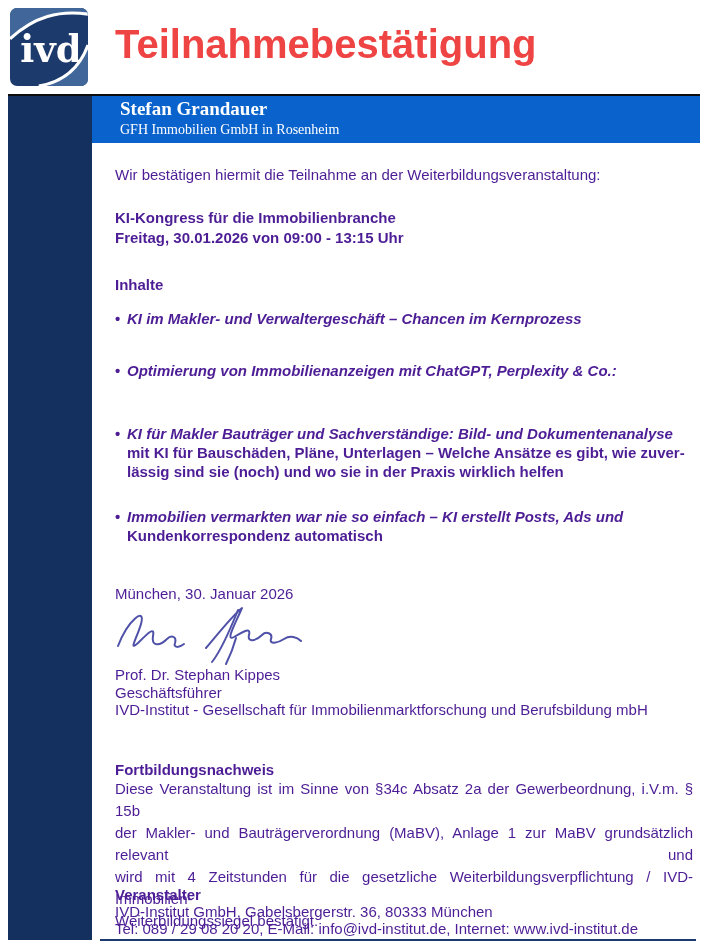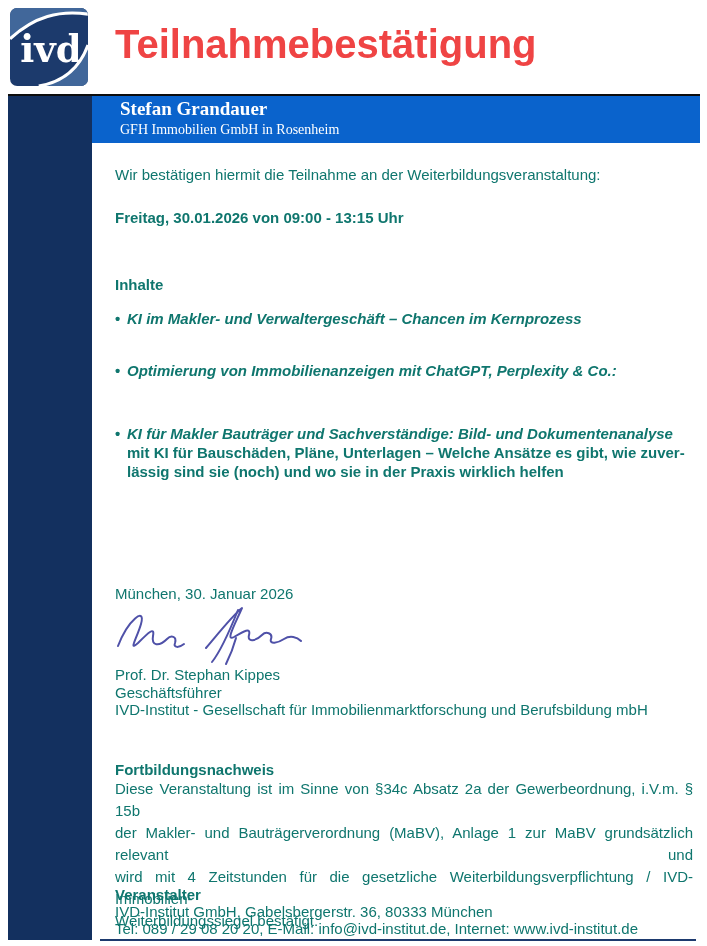--- a/index.html
+++ b/index.html
@@ -11,21 +11,21 @@
   .abs{position:absolute;}
   
   #logo{left:10px;top:8px;width:78px;height:78px;}
   #page-title{left:115px;top:22px;font-size:40px;font-weight:bold;color:#ef4444;letter-spacing:0px;}
   #top-rule{left:8px;top:94px;width:692px;height:2px;background:#0d0d0d;}
   #left-bar{left:8px;top:96px;width:84px;height:844px;background:#13305f;}
   #banner{left:92px;top:96px;width:608px;height:47px;background:#0a63cc;color:#ffffff;font-family:Liberation Serif, serif;}
   #banner .nm{position:absolute;left:28px;top:2px;font-size:19px;font-weight:bold;line-height:22px;}
   #banner .co{position:absolute;left:28px;top:23px;font-size:14px;line-height:22px;}
   
-  .body-txt{font-size:15px;color:#0f766e;}
+  .body-txt{font-size:15px;color:#4c1d95;}
   #intro{left:115px;top:166px;width:578px;}
   #event{left:115px;top:208px;width:578px;font-weight:bold;line-height:20px;}
   #contents-heading{left:115px;top:276px;font-weight:bold;}
   .bullet{left:115px;width:585px;font-weight:bold;line-height:19px;}
   .bullet .mk{display:inline-block;width:12px;}
   .bullet .bl{display:block;padding-left:12px;}
   .bullet .bl.first{padding-left:0;display:inline;font-style:italic;}
   #b1{top:309px;} #b2{top:361px;} #b3{top:424px;} #b4{top:507px;}
   #dateline{left:115px;top:585px;}
   #signature{left:110px;top:602px;width:235px;height:66px;}
@@ -65,39 +65,44 @@
   <div id="left-bar" class="abs"></div>
 
   <div id="banner" class="abs">
     <div class="nm">Stefan Grandauer</div>
     <div class="co">GFH Immobilien GmbH in Rosenheim</div>
   </div>
 
   <div id="intro" class="abs body-txt">Wir bestätigen hiermit die Teilnahme an der Weiterbildungsveranstaltung:</div>
 
   <div id="event" class="abs body-txt">
+    <div>KI-Kongress für die Immobilienbranche</div>
     <div>Freitag, 30.01.2026 von 09:00 - 13:15 Uhr</div>
   </div>
 
   <div id="contents-heading" class="abs body-txt">Inhalte</div>
 
   <div id="b1" class="abs body-txt bullet">
     <span class="mk">•</span><span class="bl first">KI im Makler- und Verwaltergeschäft – Chancen im Kernprozess</span>
   </div>
 
   <div id="b2" class="abs body-txt bullet">
     <span class="mk">•</span><span class="bl first">Optimierung von Immobilienanzeigen mit ChatGPT, Perplexity &amp; Co.:</span>
   </div>
 
   <div id="b3" class="abs body-txt bullet">
     <span class="mk">•</span><span class="bl first">KI für Makler Bauträger und Sachverständige: Bild- und Dokumentenanalyse</span>
     <span class="bl">mit KI für Bauschäden, Pläne, Unterlagen – Welche Ansätze es gibt, wie zuver-</span>
     <span class="bl">lässig sind sie (noch) und wo sie in der Praxis wirklich helfen</span>
   </div>
 
+  <div id="b4" class="abs body-txt bullet">
+    <span class="mk">•</span><span class="bl first">Immobilien vermarkten war nie so einfach – KI erstellt Posts, Ads und</span>
+    <span class="bl">Kundenkorrespondenz automatisch</span>
+  </div>
 
   <div id="dateline" class="abs body-txt">München, 30. Januar 2026</div>
 
   <svg id="signature" class="abs" viewBox="0 0 235 66">
     <g stroke="#4f51a8" stroke-width="2" fill="none" stroke-linecap="round" stroke-linejoin="round">
       <path d="M8 44 C18 18 36 4 31 22 C27 36 18 50 28 41 C38 31 45 24 43 34 C41 44 49 45 57 37 C61 33 67 34 65 41 C63 46 69 46 74 42"></path>
       <path d="M128 8 C120 28 110 50 102 60"></path>
       <path d="M96 46 C108 32 122 14 132 6 C125 22 115 40 124 35 C134 29 141 25 139 33 C137 41 146 39 152 33 C156 29 163 31 161 37 C159 43 168 41 174 37 C180 33 187 35 191 39"></path>
       <path d="M126 36 C123 47 119 56 116 62"></path>
     </g>

